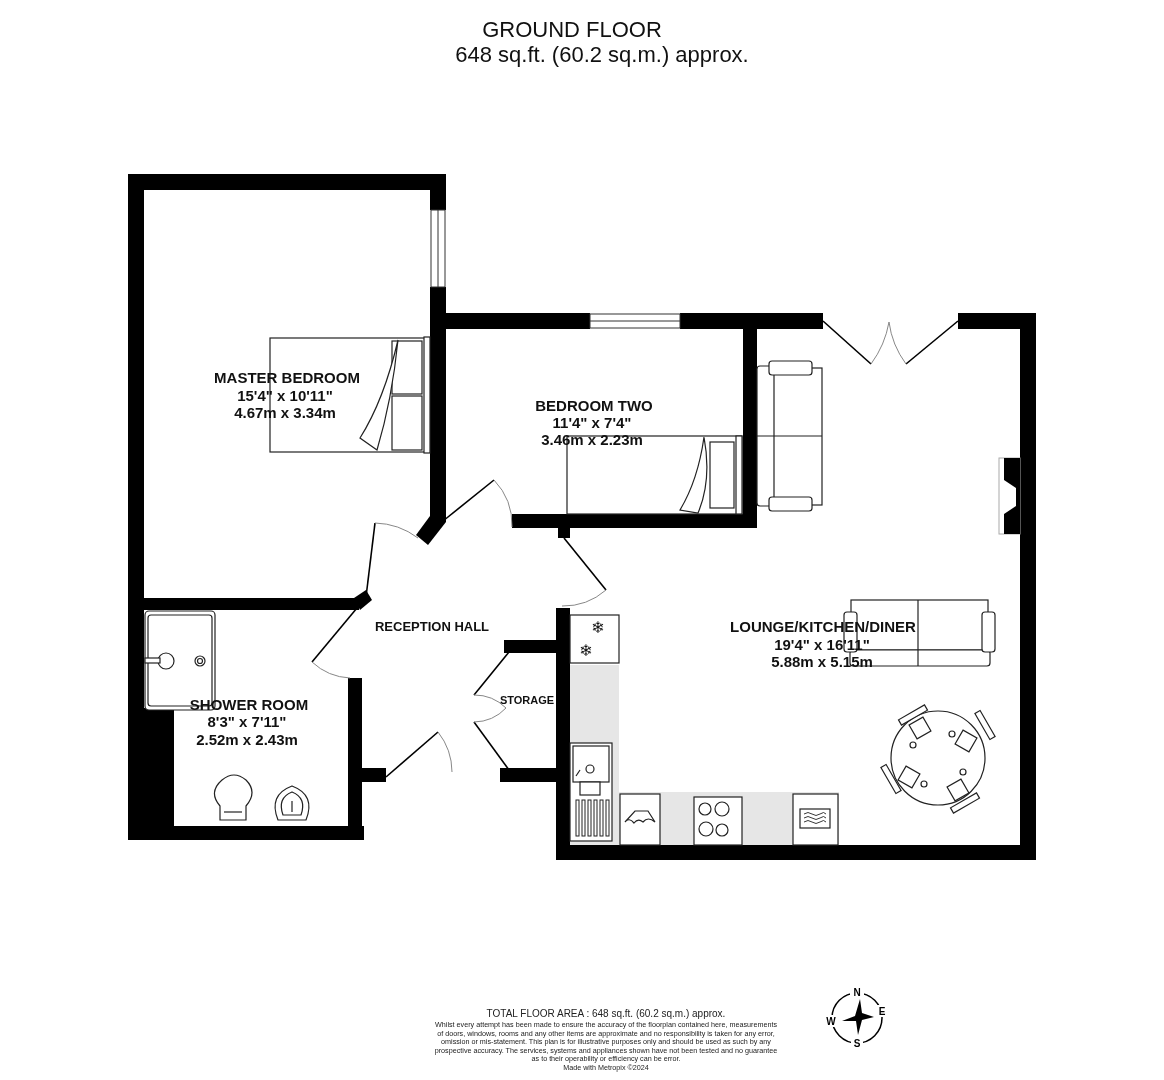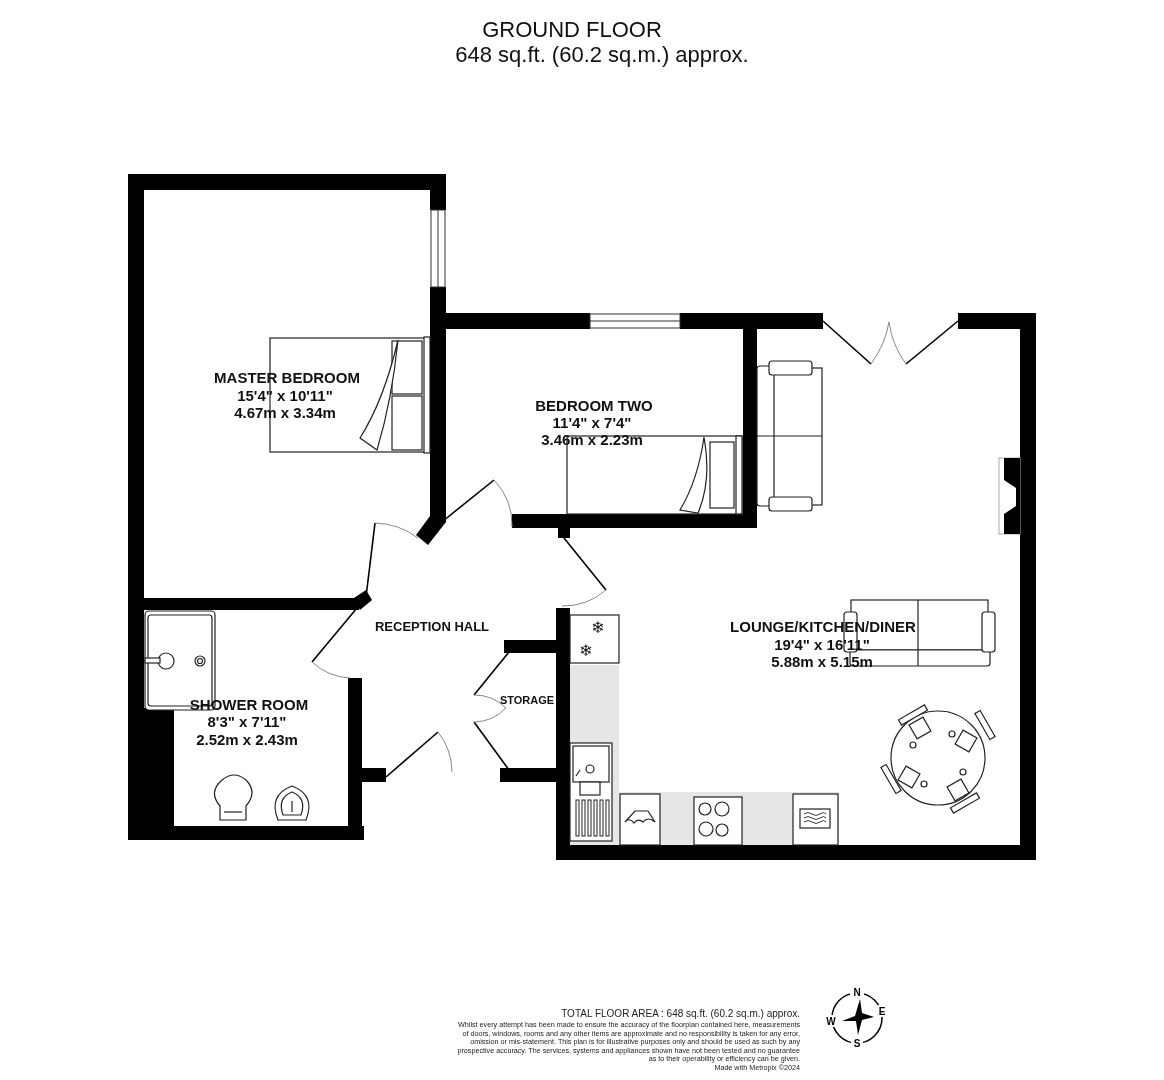--- a/index.html
+++ b/index.html
@@ -4,21 +4,21 @@
 <style>
   html, body { margin: 0; padding: 0; background: #ffffff; }
   body { width: 1164px; height: 1080px; position: relative; overflow: hidden; font-family: "Liberation Sans", sans-serif; color: #111; }
   .hdr { position: absolute; left: 0; width: 1164px; text-align: center; font-size: 22px; color: #111; }
   .hdr-1 { top: 17px; left: -10px; }
   .hdr-2 { top: 42px; left: 20px; }
   svg#plan { position: absolute; left: 0; top: 0; }
   .lbl { font-family: "Liberation Sans", sans-serif; font-weight: bold; fill: #111; text-anchor: middle; }
   .lbl-lg { font-size: 15px; }
   .lbl-sm { font-size: 11px; }
-  .footer { position: absolute; left: 380px; width: 420px; text-align: right; top: 1008px; }
+  .footer { position: absolute; left: 396px; width: 420px; text-align: center; top: 1008px; }
   .footer .total { font-size: 10px; color: #222; margin-bottom: 2px; }
   .footer .disc { font-size: 7.2px; line-height: 8.6px; color: #222; }
   .compass { position: absolute; left: 822px; top: 985px; width: 70px; height: 66px; }
 </style>
 </head>
 <body>
 
 <div class="hdr hdr-1">GROUND FLOOR</div>
 <div class="hdr hdr-2">648 sq.ft. (60.2 sq.m.) approx.</div>
 
@@ -233,21 +233,21 @@
   <text class="lbl lbl-sm" x="527" y="704">STORAGE</text>
 </svg>
 
 <div class="footer">
   <div class="total">TOTAL FLOOR AREA : 648 sq.ft. (60.2 sq.m.) approx.</div>
   <div class="disc">
     <div>Whilst every attempt has been made to ensure the accuracy of the floorplan contained here, measurements</div>
     <div>of doors, windows, rooms and any other items are approximate and no responsibility is taken for any error,</div>
     <div>omission or mis-statement. This plan is for illustrative purposes only and should be used as such by any</div>
     <div>prospective accuracy. The services, systems and appliances shown have not been tested and no guarantee</div>
-    <div>as to their operability or efficiency can be given.</div>
+    <div>as to their operability or efficiency can be error.</div>
     <div>Made with Metropix ©2024</div>
   </div>
 </div>
 
 <svg class="compass" viewBox="0 0 70 66">
   <circle cx="35" cy="33" r="25" fill="none" stroke="#000" stroke-width="1.5"></circle>
   <rect x="28" y="2" width="14" height="11" fill="#fff"></rect>
   <rect x="54" y="20" width="12" height="12" fill="#fff"></rect>
   <rect x="29" y="52" width="12" height="12" fill="#fff"></rect>
   <rect x="4" y="30" width="12" height="12" fill="#fff"></rect>

